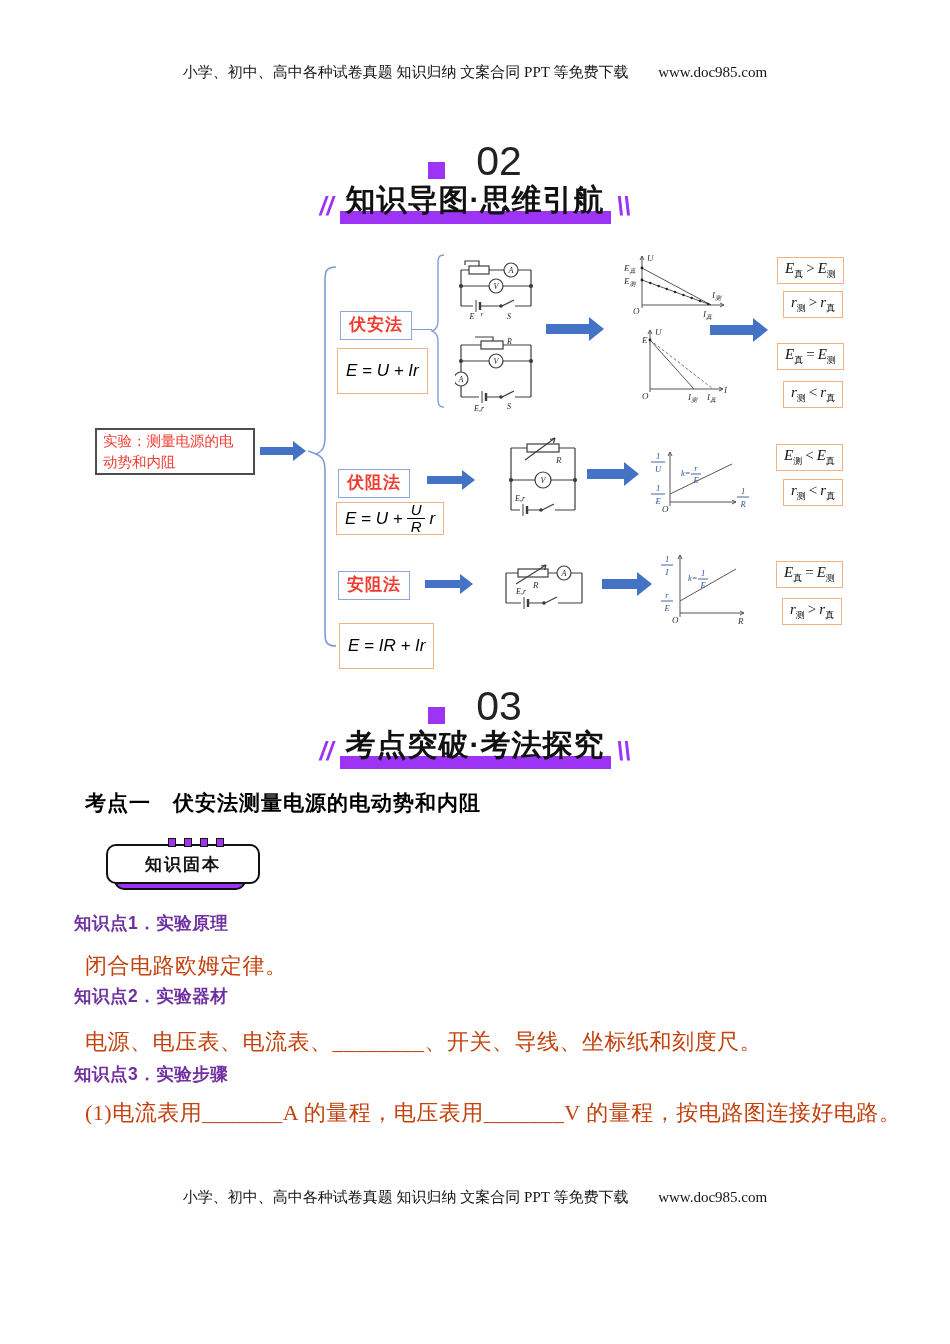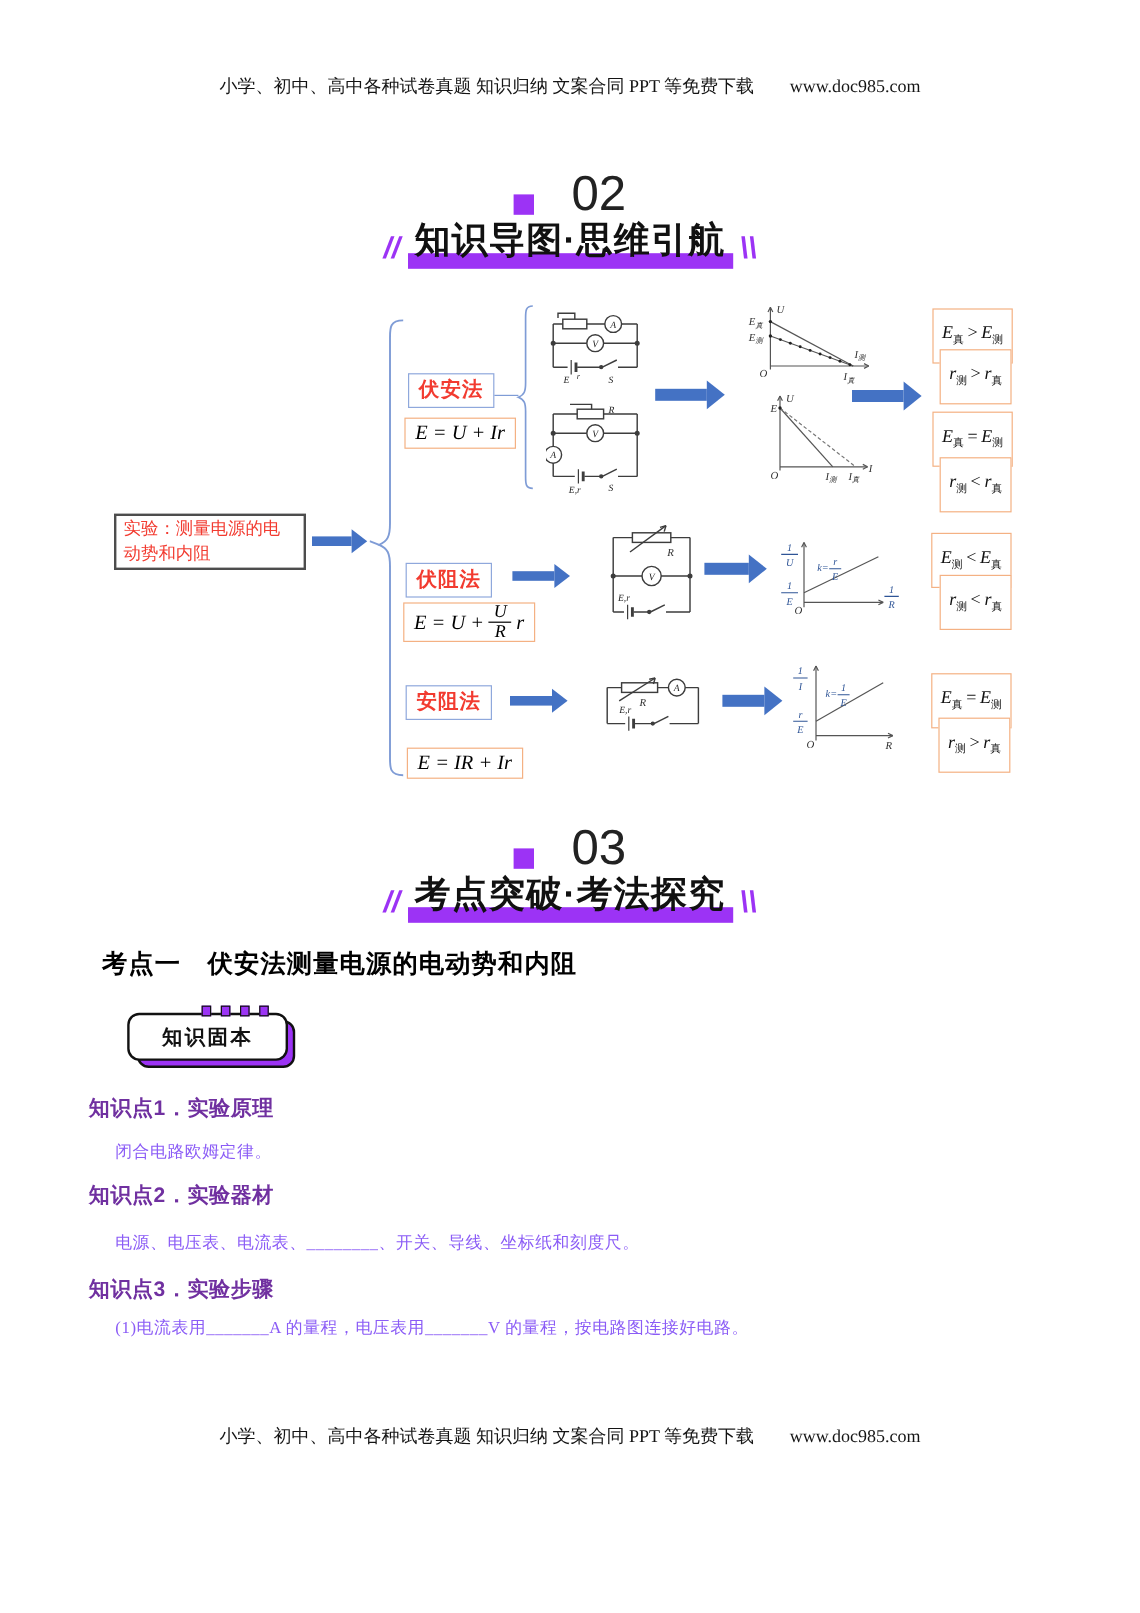--- a/index.html
+++ b/index.html
@@ -34,45 +34,45 @@
 
   .rootbox{position:absolute;left:95px;top:428px;width:160px;height:47px;border:2px solid #4d4d4d;background:#fff;color:var(--red);font-size:14.5px;line-height:1.45;padding:1px 6px;}
 
   .arr{position:absolute;display:flex;align-items:center;}
   .arr .shaft{height:10px;background:var(--arrow-blue);flex:1;}
   .arr .head{width:0;height:0;border-top:12px solid transparent;border-bottom:12px solid transparent;border-left:15px solid var(--arrow-blue);}
   .arr.sm .shaft{height:8px;}
   .arr.sm .head{border-top-width:10px;border-bottom-width:10px;border-left-width:13px;}
 
   .mbox{position:absolute;width:72px;height:29px;border:1.5px solid var(--box-blue);background:#fff;color:var(--red);font-size:17px;font-weight:600;text-align:center;line-height:26px;letter-spacing:1px;}
-  .fbox{position:absolute;border:1.5px solid var(--box-orange);background:#fff;color:#000;font-family:Liberation Serif, serif;font-style:italic;font-size:17px;padding:2px 8px;white-space:nowrap;display:flex;align-items:center;}
+  .fbox{position:absolute;border:1.5px solid var(--box-orange);background:#fff;color:#000;font-family:Liberation Sans, sans-serif;font-style:italic;font-size:17px;padding:12px 8px;white-space:nowrap;display:flex;align-items:center;}
   .frac{display:inline-flex;flex-direction:column;align-items:center;line-height:1.1;margin:0 4px;font-size:15px;}
   .frac .fnum{border-bottom:1.2px solid #000;padding:0 4px;}
 
-  .rbox{position:absolute;border:1.5px solid var(--box-orange);background:#fff;font-family:"Liberation Serif","DejaVu Serif",serif;font-style:italic;font-size:15px;color:#111;padding:12px 7px;white-space:nowrap;}
+  .rbox{position:absolute;border:1.5px solid var(--box-orange);background:#fff;font-family:"Liberation Serif","DejaVu Serif",serif;font-style:italic;font-size:15px;color:#111;padding:2px 7px;white-space:nowrap;}
   .rbox sub{font-size:9px;font-style:normal;}
   .rbox .op{margin:0 3px;font-style:normal;}
 
   .conn{position:absolute;border-top:1.6px solid var(--brace-blue);}
 
   svg text{font-family:"Liberation Serif","DejaVu Serif",serif;}
   .cktxt{font-style:italic;font-size:8px;fill:#222;}
   .gtxt{font-style:italic;font-size:9px;fill:#333;}
   .gsub{font-size:6px;}
   .gblue{font-style:italic;font-size:8.5px;fill:#2e5496;}
 
   .heading1{position:absolute;left:85px;top:789px;font-size:21px;font-weight:700;color:#000;letter-spacing:1px;}
 
   .badge{position:absolute;left:106px;top:838px;width:150px;height:54px;}
   .badge .under{position:absolute;left:8px;top:12px;width:132px;height:40px;background:var(--purple);border:2px solid #111;border-radius:10px;}
-  .badge .main{position:absolute;left:0;top:6px;width:134px;height:40px;background:#fff;border:2.5px solid #111;border-radius:10px;display:flex;align-items:center;justify-content:center;font-size:17px;font-weight:800;color:#111;letter-spacing:2px;}
+  .badge .main{position:absolute;left:0;top:6px;width:154px;height:40px;background:#fff;border:2.5px solid #111;border-radius:10px;display:flex;align-items:center;justify-content:center;font-size:17px;font-weight:800;color:#111;letter-spacing:2px;}
   .badge .pin{position:absolute;top:0;width:8px;height:9px;background:var(--purple);border:1.5px solid #111;}
 
   .kp-title{position:absolute;left:74px;font-size:17.5px;font-weight:800;color:var(--kp-purple);letter-spacing:0.5px;}
-  .kp-body{position:absolute;left:96px;font-family:"Liberation Serif","DejaVu Serif",serif;font-size:14px;color:#8b5cf6;letter-spacing:0.5px;}
+  .kp-body{position:absolute;left:85px;font-family:"Liberation Serif","DejaVu Serif",serif;font-size:22px;color:#c2410c;letter-spacing:0.5px;}
 </style>
 </head>
 <body>
 
 <div class="page">
 
   <div class="strip" style="top:63px;">
     <span>小学、初中、高中各种试卷真题 知识归纳  文案合同  PPT 等免费下载</span>
     <span class="url">www.doc985.com</span>
   </div>

